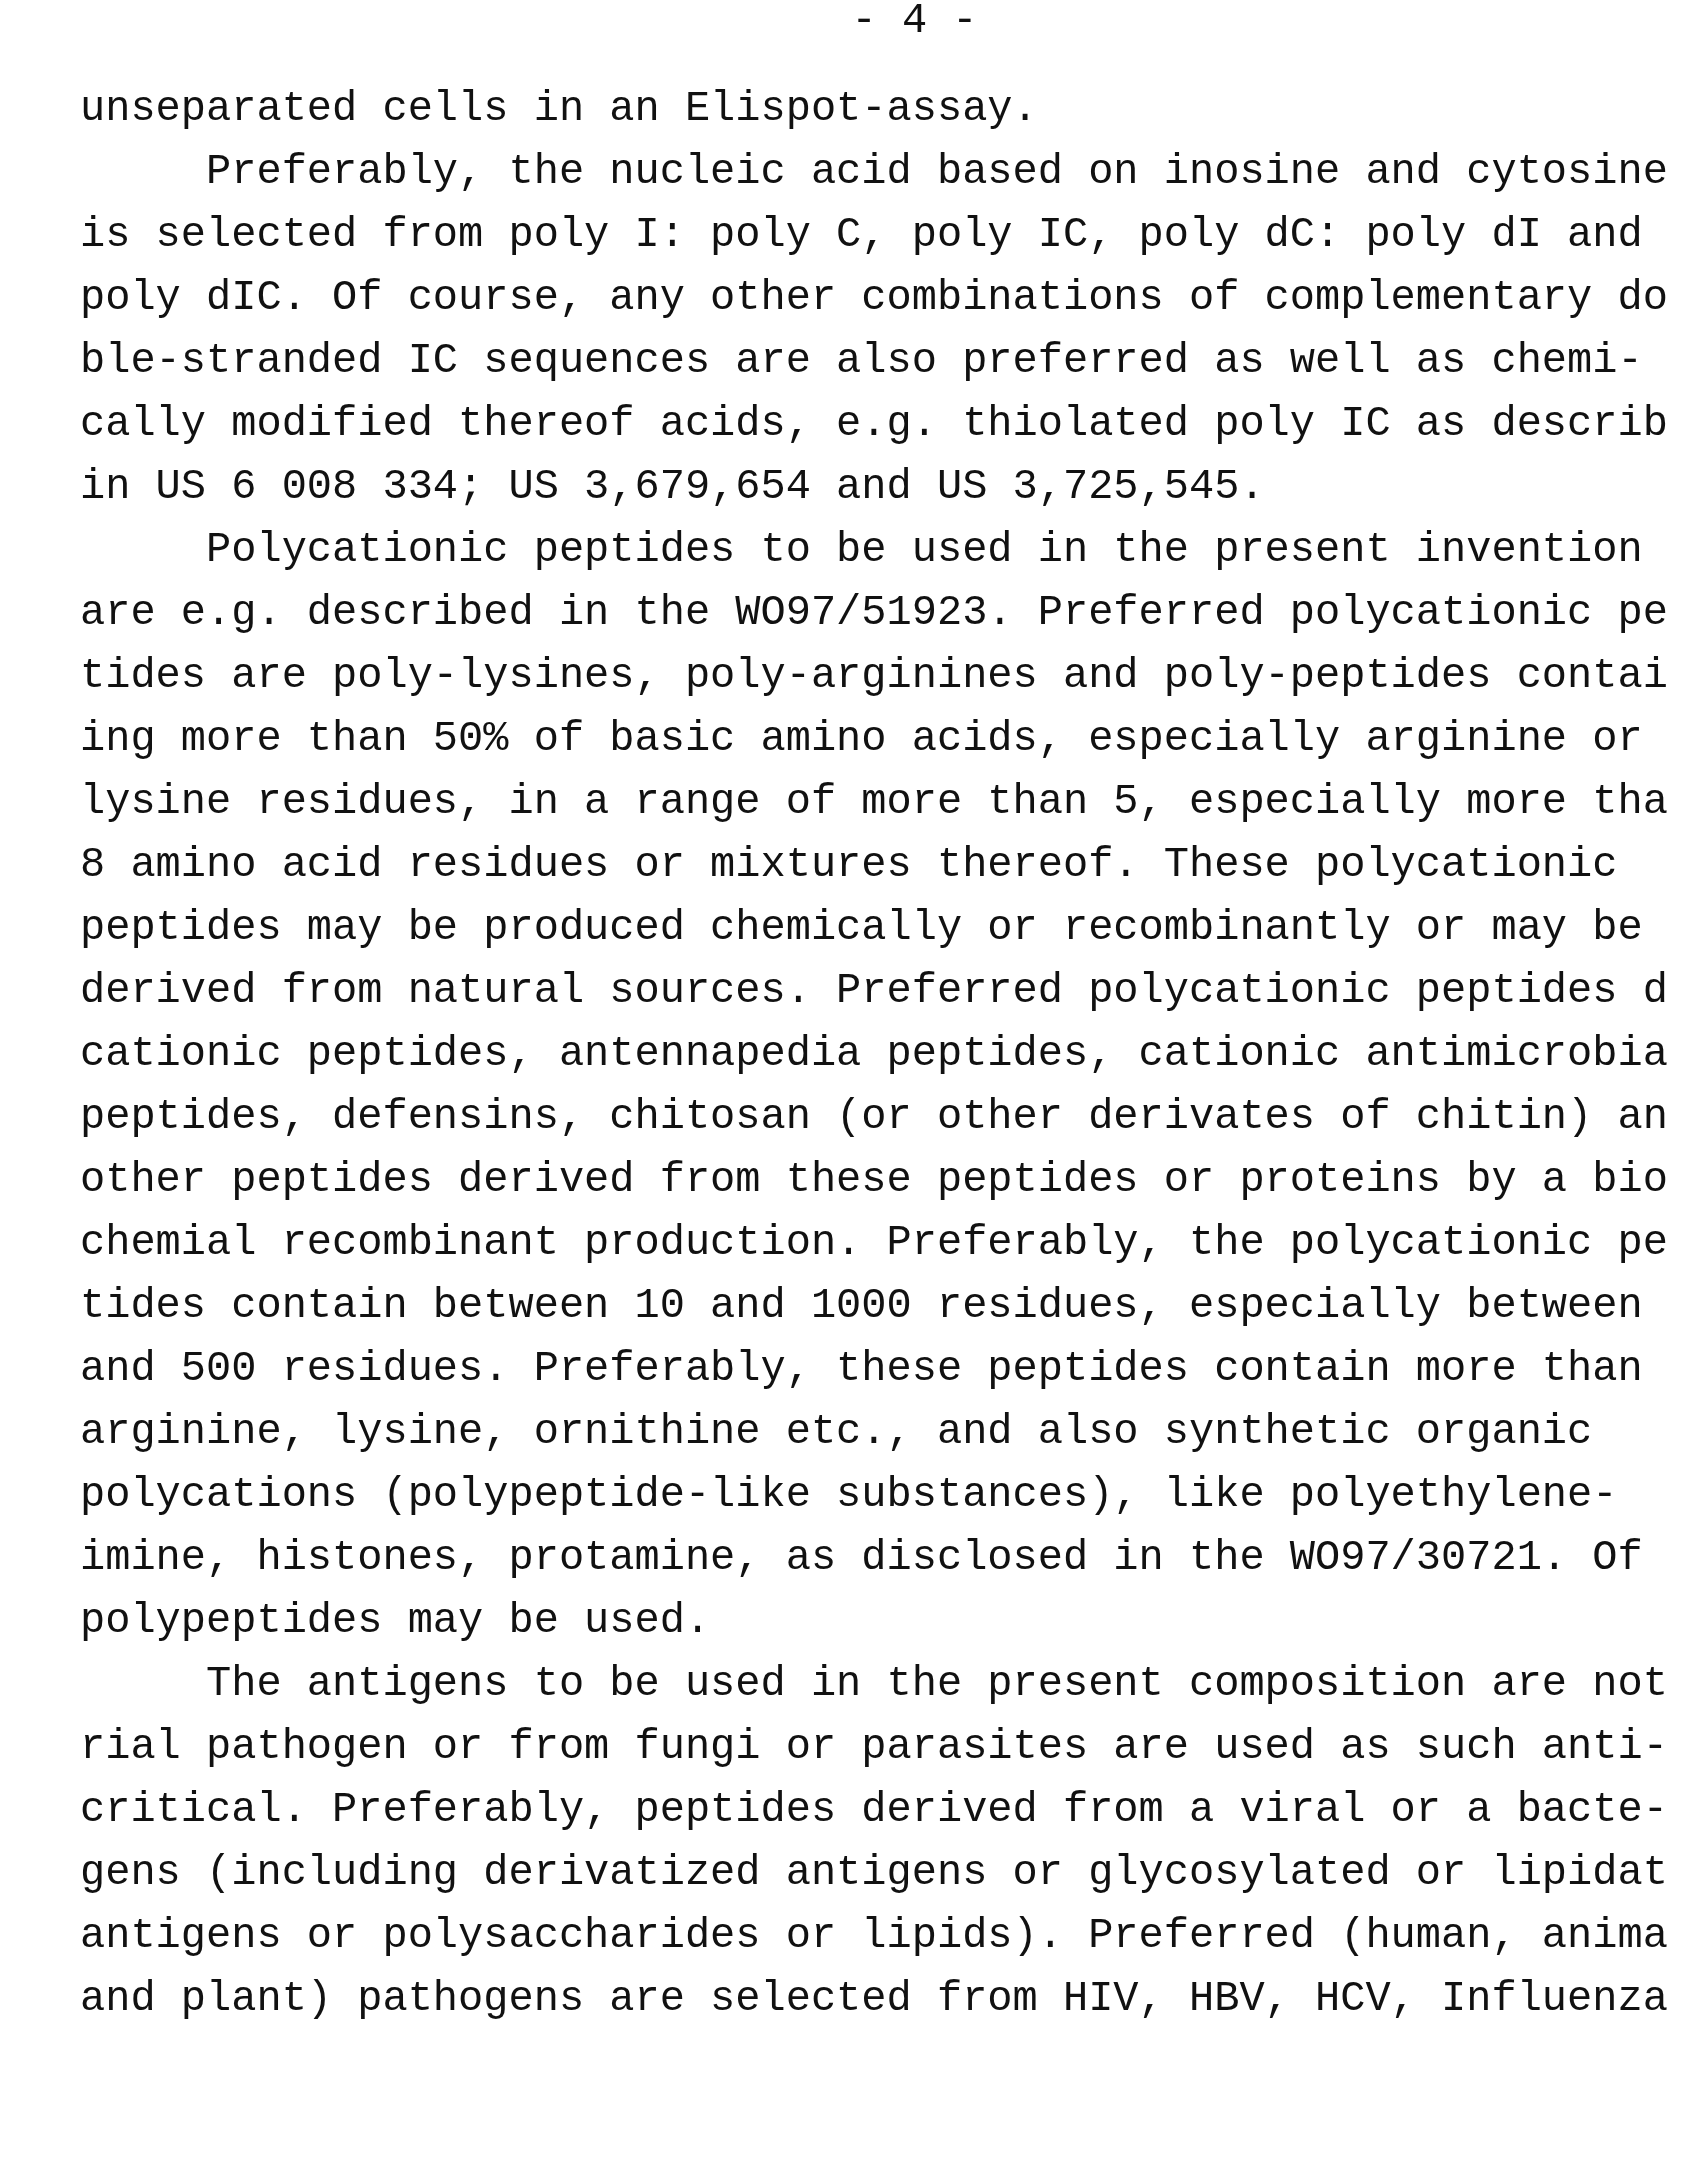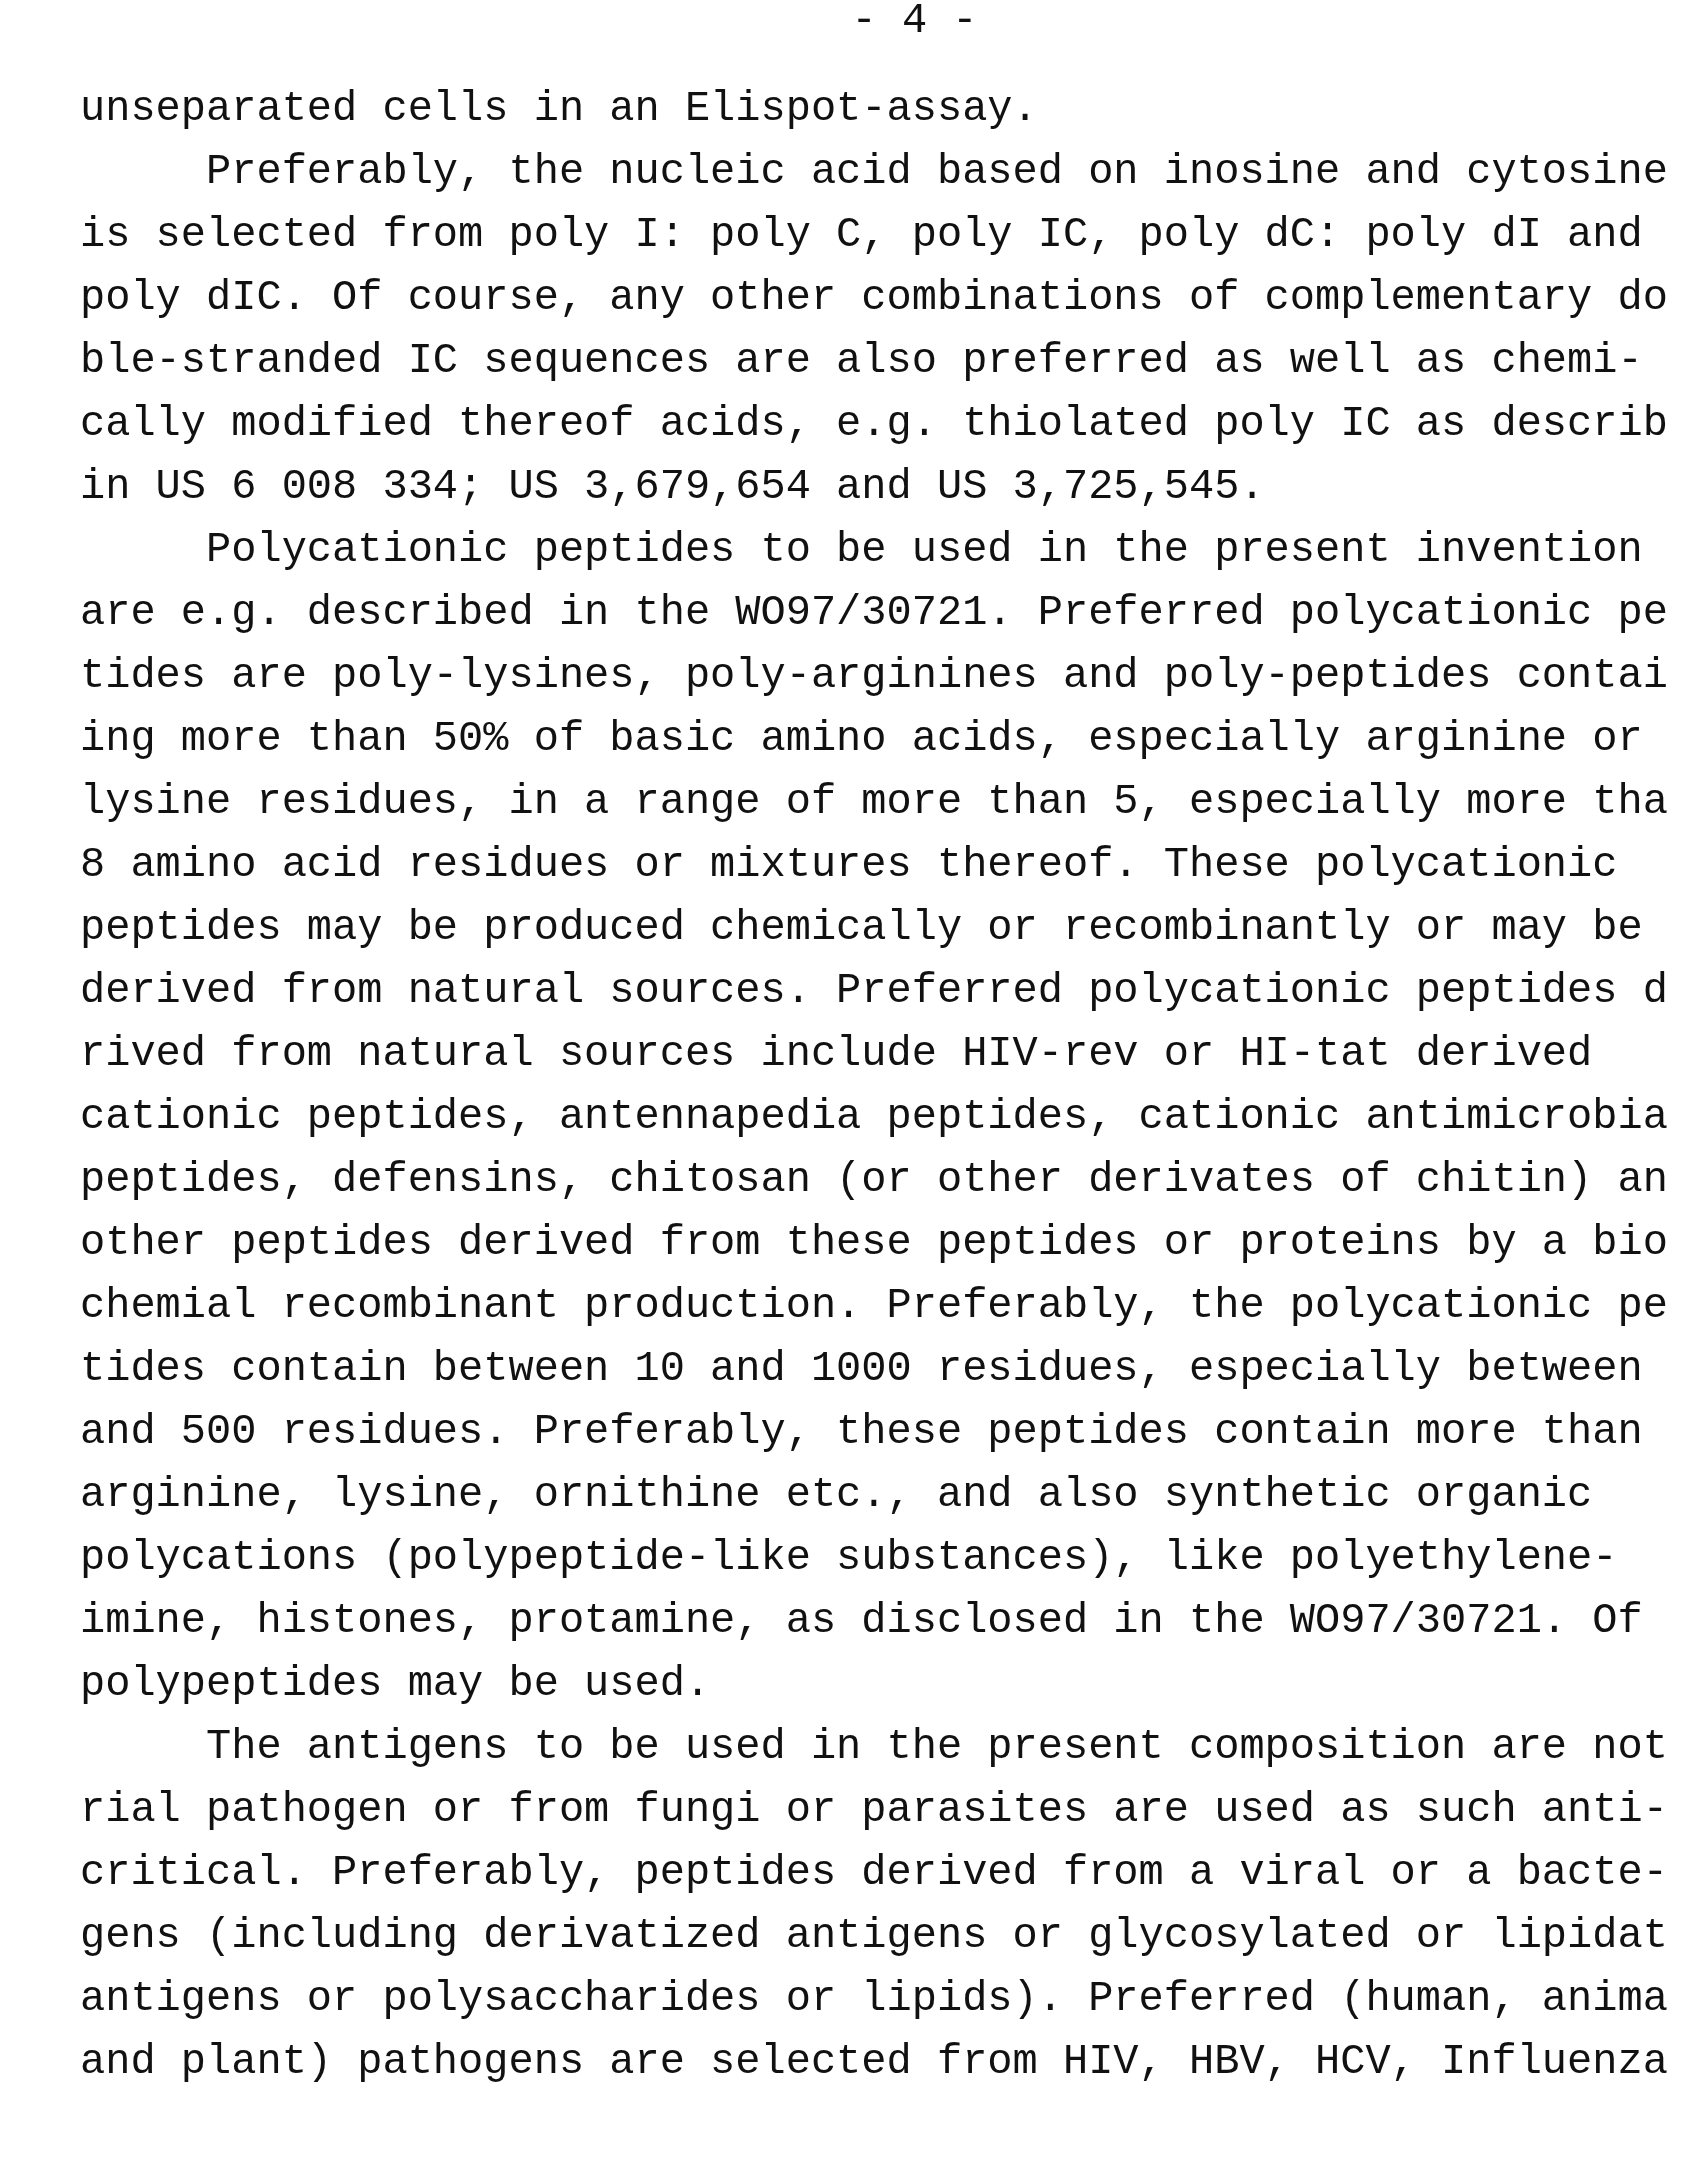--- a/index.html
+++ b/index.html
@@ -48,28 +48,27 @@
 
 <div class="body-text">
   <span class="line">unseparated cells in an Elispot-assay.</span>
   <span class="line">     Preferably, the nucleic acid based on inosine and cytosine</span>
   <span class="line">is selected from poly I: poly C, poly IC, poly dC: poly dI and</span>
   <span class="line">poly dIC. Of course, any other combinations of complementary do</span>
   <span class="line">ble-stranded IC sequences are also preferred as well as chemi-</span>
   <span class="line">cally modified thereof acids, e.g. thiolated poly IC as describ</span>
   <span class="line">in US 6 008 334; US 3,679,654 and US 3,725,545.</span>
   <span class="line">     Polycationic peptides to be used in the present invention</span>
-  <span class="line">are e.g. described in the WO97/30721. Preferred polycationic pe</span>
+  <span class="line">are e.g. described in the WO97/51923. Preferred polycationic pe</span>
   <span class="line">tides are poly-lysines, poly-arginines and poly-peptides contai</span>
   <span class="line">ing more than 50% of basic amino acids, especially arginine or</span>
   <span class="line">lysine residues, in a range of more than 5, especially more tha</span>
   <span class="line">8 amino acid residues or mixtures thereof. These polycationic</span>
   <span class="line">peptides may be produced chemically or recombinantly or may be</span>
   <span class="line">derived from natural sources. Preferred polycationic peptides d</span>
-  <span class="line">rived from natural sources include HIV-rev or HI-tat derived</span>
   <span class="line">cationic peptides, antennapedia peptides, cationic antimicrobia</span>
   <span class="line">peptides, defensins, chitosan (or other derivates of chitin) an</span>
   <span class="line">other peptides derived from these peptides or proteins by a bio</span>
   <span class="line">chemial recombinant production. Preferably, the polycationic pe</span>
   <span class="line">tides contain between 10 and 1000 residues, especially between</span>
   <span class="line">and 500 residues. Preferably, these peptides contain more than</span>
   <span class="line">arginine, lysine, ornithine etc., and also synthetic organic</span>
   <span class="line">polycations (polypeptide-like substances), like polyethylene-</span>
   <span class="line">imine, histones, protamine, as disclosed in the WO97/30721. Of</span>
   <span class="line">polypeptides may be used.</span>

